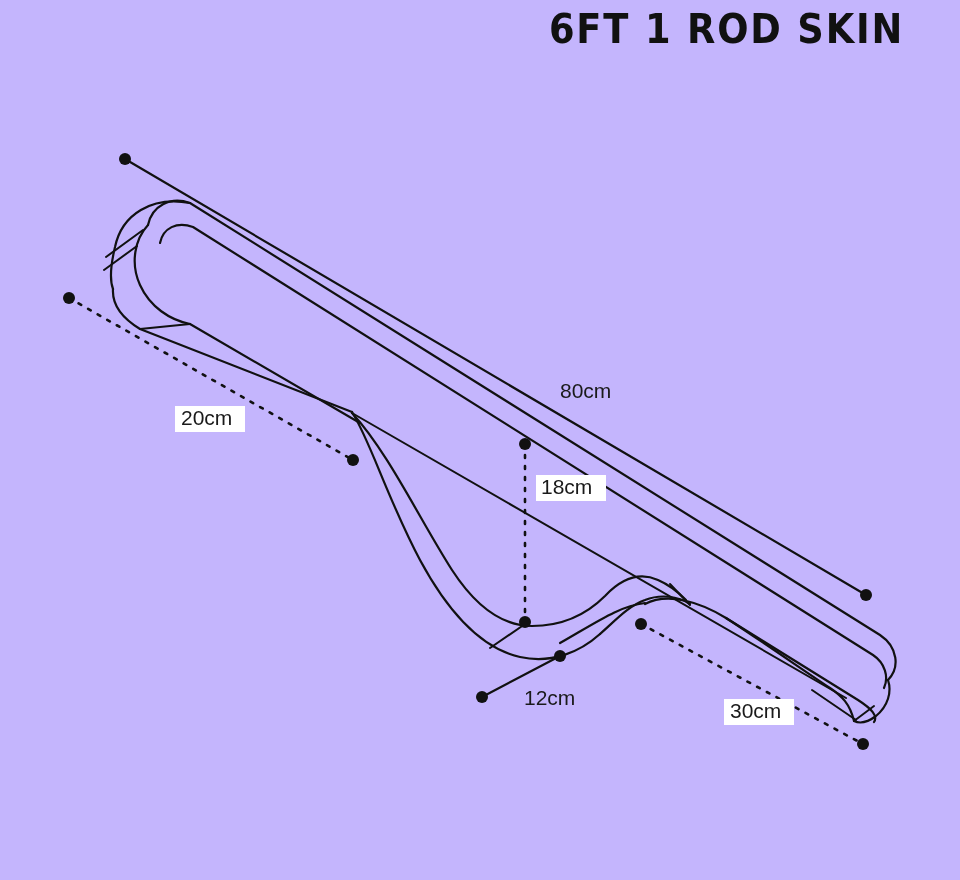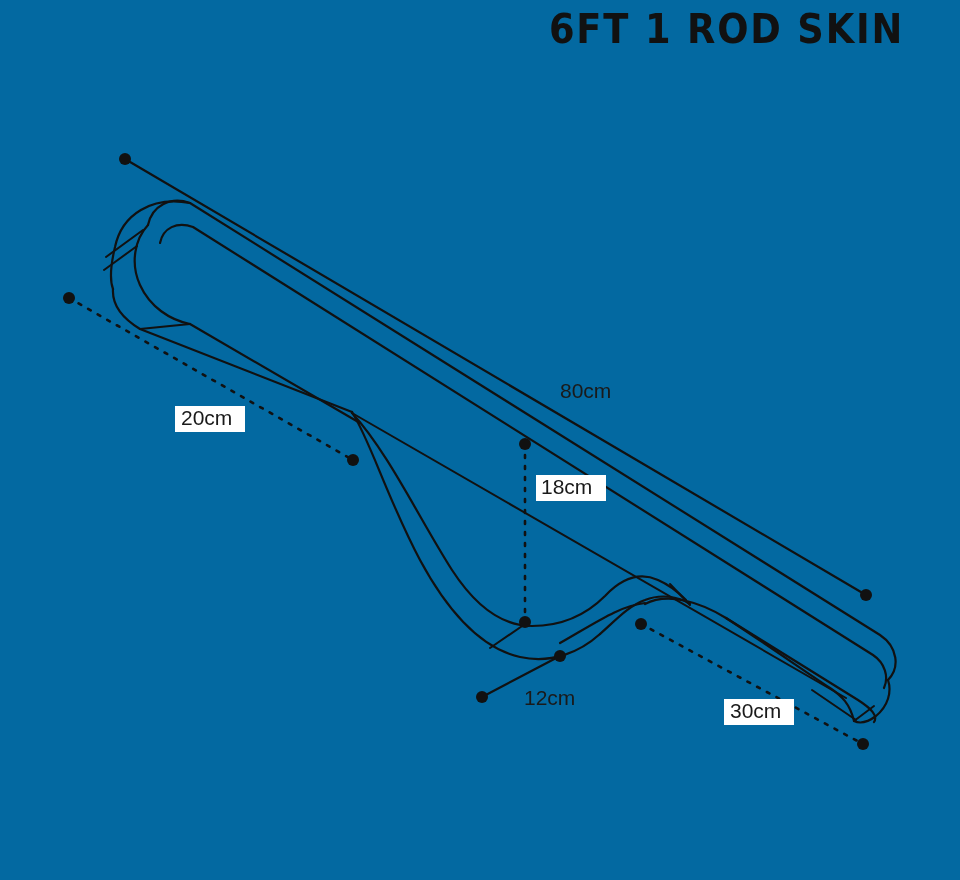--- a/index.html
+++ b/index.html
@@ -6,21 +6,21 @@
   body{
     width:960px;height:880px;
     background:#ffffff;
     font-family:"Liberation Sans","DejaVu Sans",sans-serif;
     overflow:hidden;
     position:relative;
   }
   #stage{
     position:relative;
     width:960px;height:880px;
-    background:#0369a1;
+    background:#c4b5fd;
   }
   #title{
     position:absolute;
     top:8px;
     right:56px;
     font-family:"DejaVu Sans","Liberation Sans",sans-serif;
     font-weight:700;
     font-size:40px;
     letter-spacing:2px;
     color:#111111;

